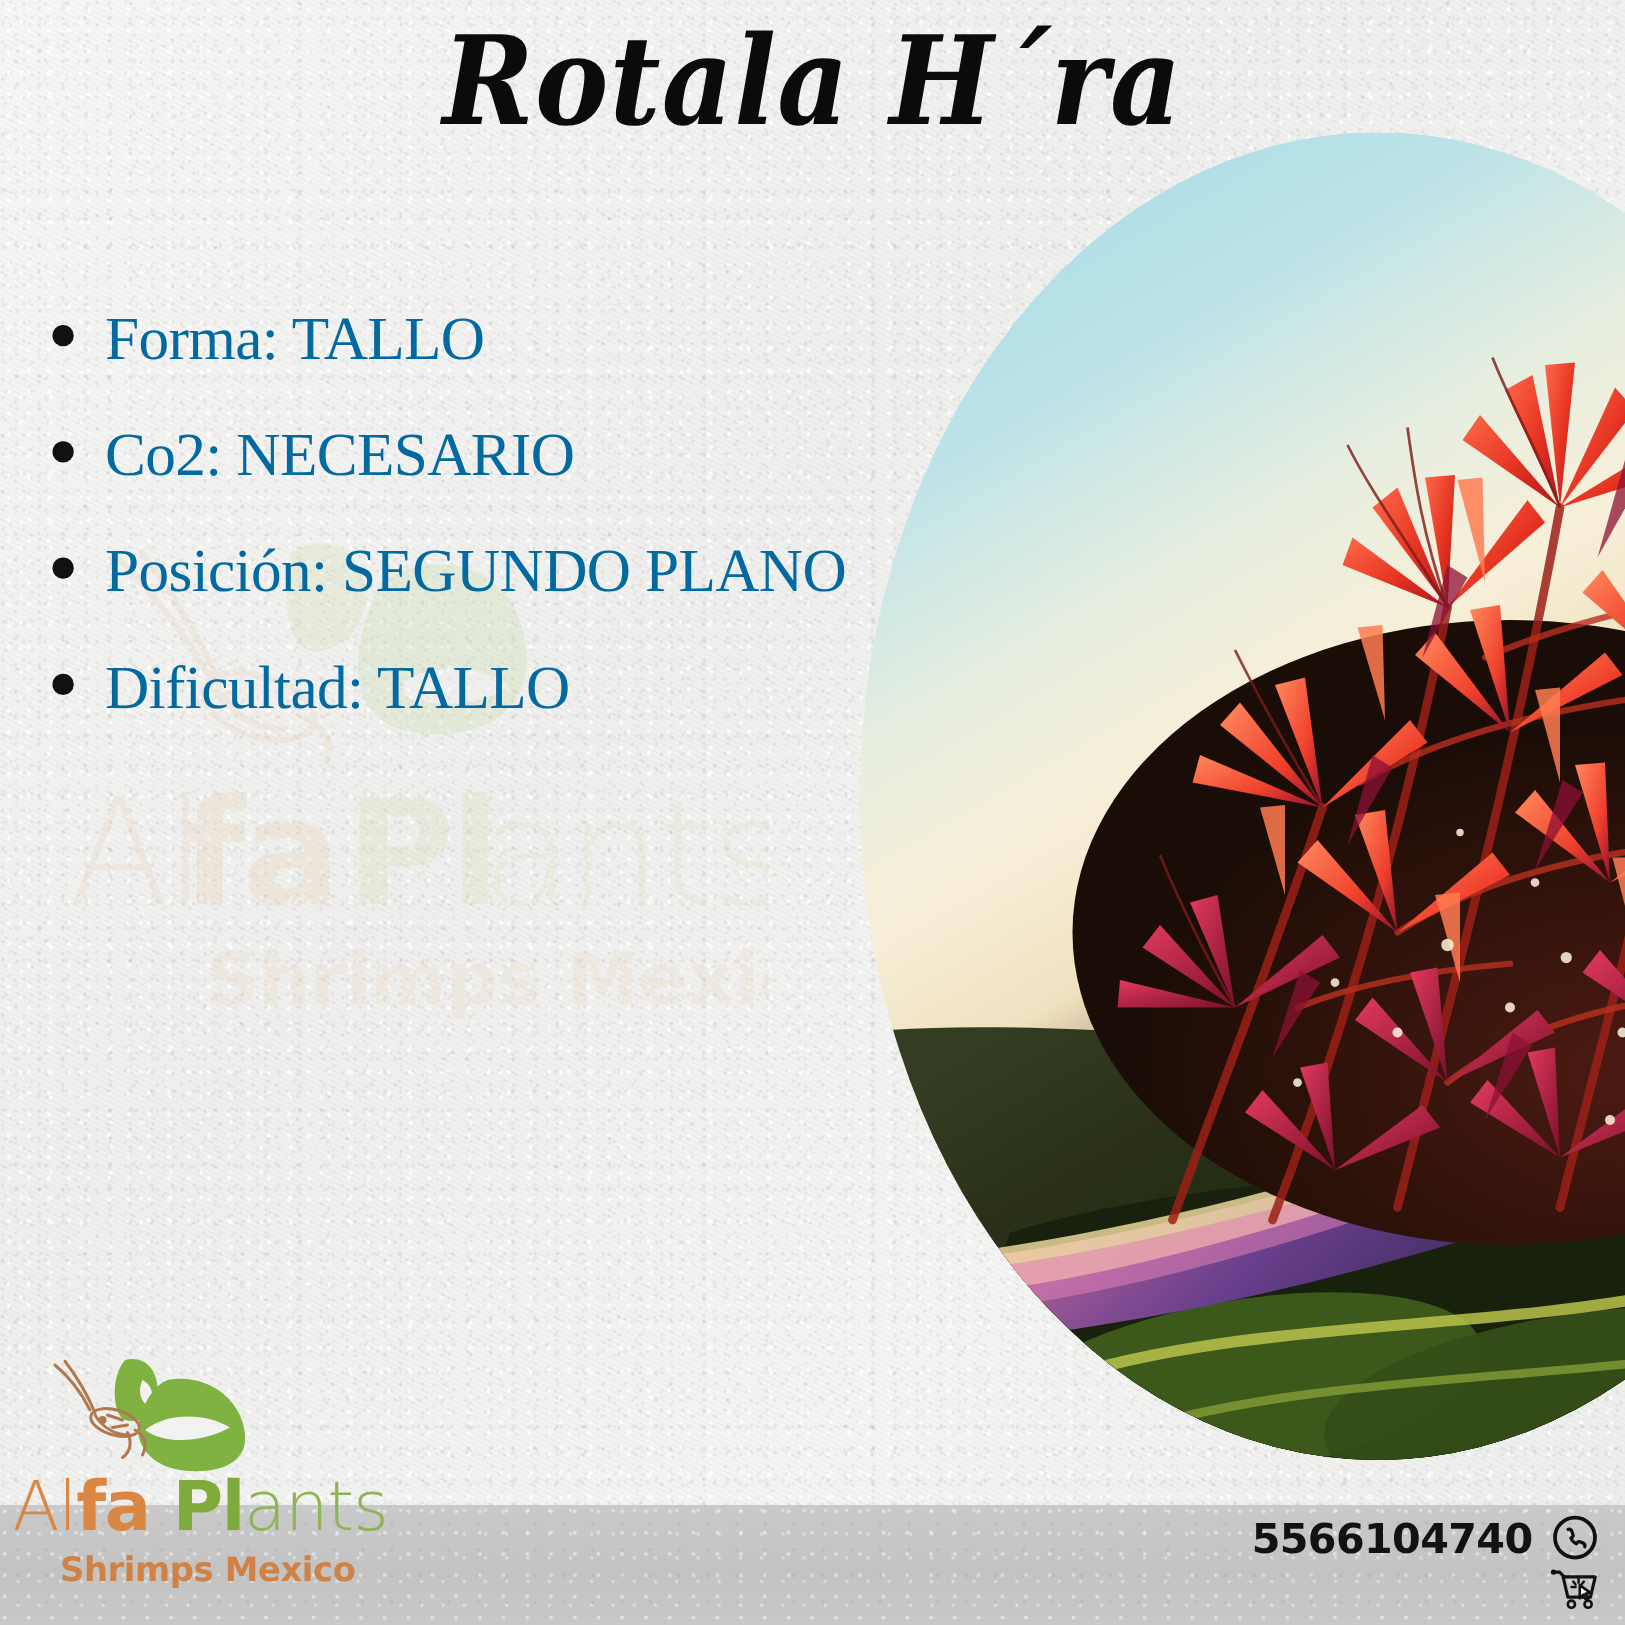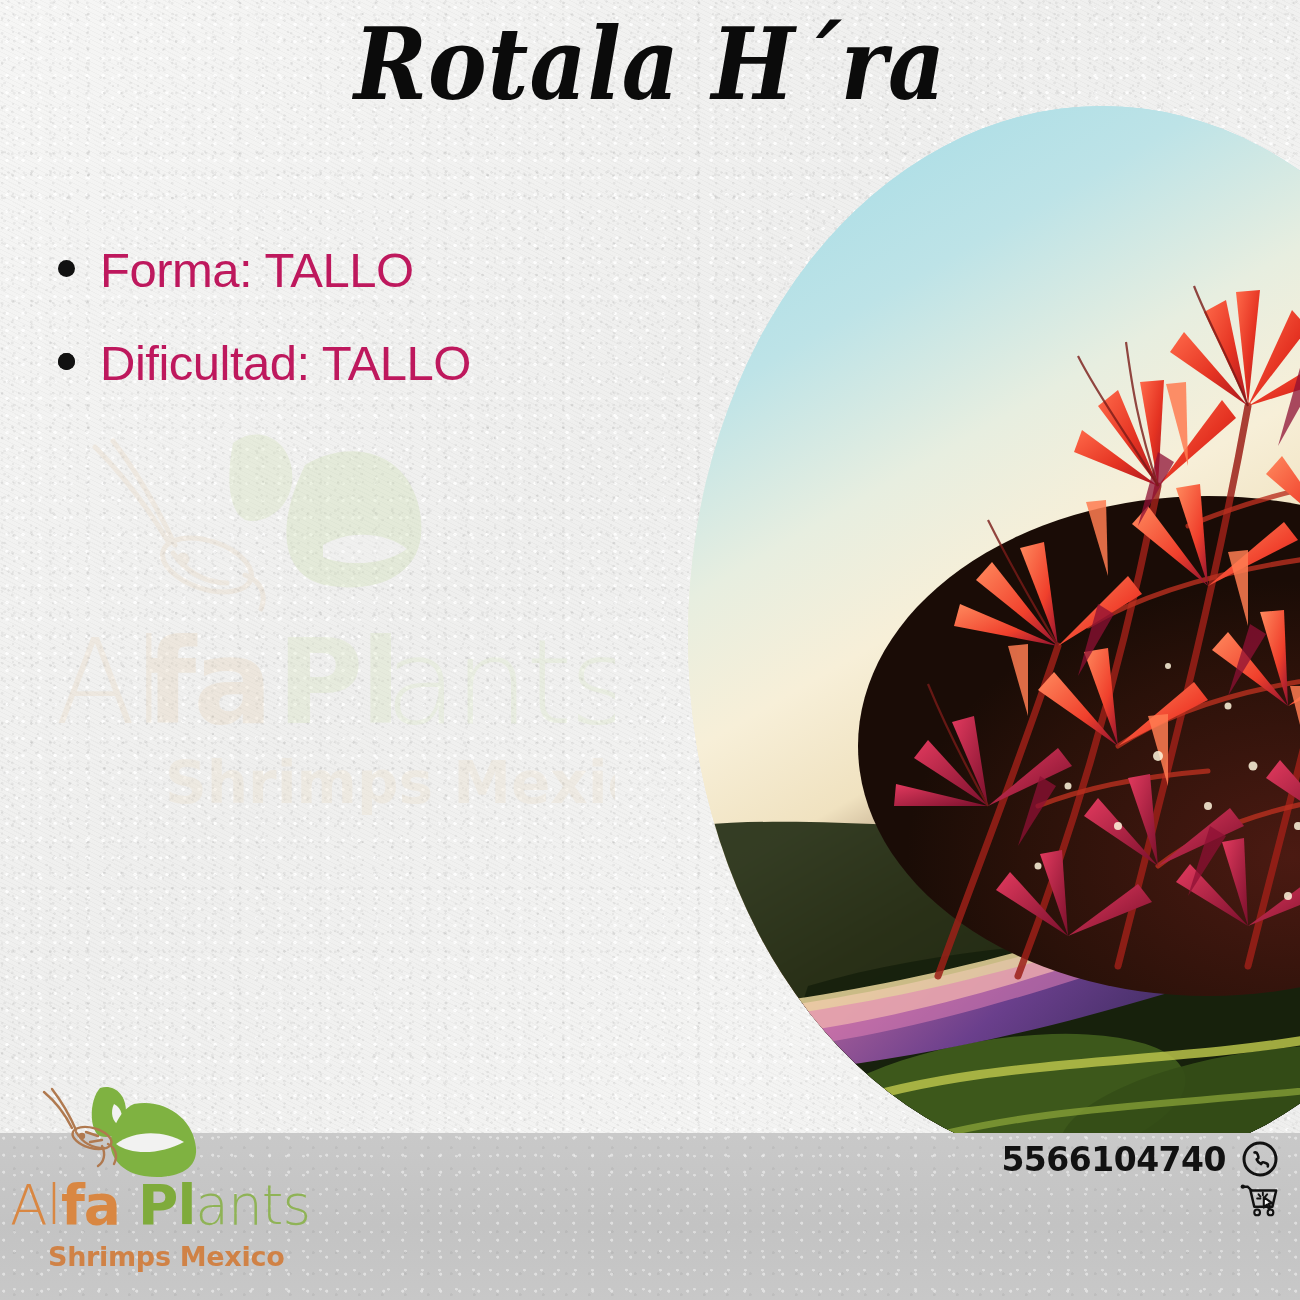--- a/index.html
+++ b/index.html
@@ -68,28 +68,28 @@
     letter-spacing:1px;
     color:#0b0b0b;
     transform:scaleY(1.12);
     transform-origin:top center;
     white-space:nowrap;
   }
 
   
   .specs{
     position:absolute;
-    left:44px;top:224px;
+    left:28px;top:224px;
     width:680px;
     list-style:none;
     margin:0;padding:0;
-    font-family:Liberation Sans, sans-serif;
+    font-family:Liberation Serif, serif;
     font-size:49px;
     line-height:93px;
-    color:#be185d;
+    color:#0369a1;
     letter-spacing:-.5px;
   }
   .specs li{
     position:relative;
     padding-left:56px;
     white-space:normal;
   }
   .specs li .dot{
     position:absolute;
     left:14px;top:36px;
@@ -115,21 +115,21 @@
     overflow:hidden;
     background:linear-gradient(170deg,#a9dde6 0%, #bfe4e8 22%, #eef0de 40%, #f6ecd2 52%, #efe0bd 62%, #9a7a5c 74%, #3a2d24 88%, #1d2a15 100%);
   }
   .plant{
     position:absolute;inset:0;
   }
 
   
   .footer{
     position:absolute;
-    left:0;right:0;bottom:0;height:167px;
+    left:0;right:0;bottom:0;height:96px;
     background:
       radial-gradient(circle at 20% 30%, rgba(255,255,255,.45) 0 1.3px, transparent 1.8px),
       radial-gradient(circle at 62% 70%, rgba(0,0,0,.05) 0 1.2px, transparent 1.7px),
       radial-gradient(circle at 85% 22%, rgba(255,255,255,.4) 0 1.1px, transparent 1.6px),
       linear-gradient(180deg,#c9c9c9 0%, #c3c3c3 55%, #c8c8c8 100%);
     background-size:19px 17px, 23px 21px, 17px 19px, 100% 100%;
   }
   .contact{
     position:absolute;
     right:20px;top:6px;
@@ -472,17 +472,18 @@
       </g>
     </svg>
     <div class="brand"><span class="t1">Al</span><span class="t2">fa</span><span class="t3"> Pl</span><span class="t4">ants</span></div>
     <div class="tagline">Shrimps Mexico</div>
   </div>
 
   <div class="title">Rotala H´ra</div>
 
   <ul class="specs">
     <li><span class="dot"></span><span>Forma: TALLO</span></li>
-    <li><span class="dot"></span></li>
+    <li><span class="dot"></span><span>Co2: NECESARIO</span></li>
+    <li class="wrap"><span class="dot"></span><span>Posición: SEGUNDO PLANO</span></li>
     <li><span class="dot"></span><span>Dificultad: TALLO</span></li>
   </ul>
 
 </div>
 
 </body></html>

